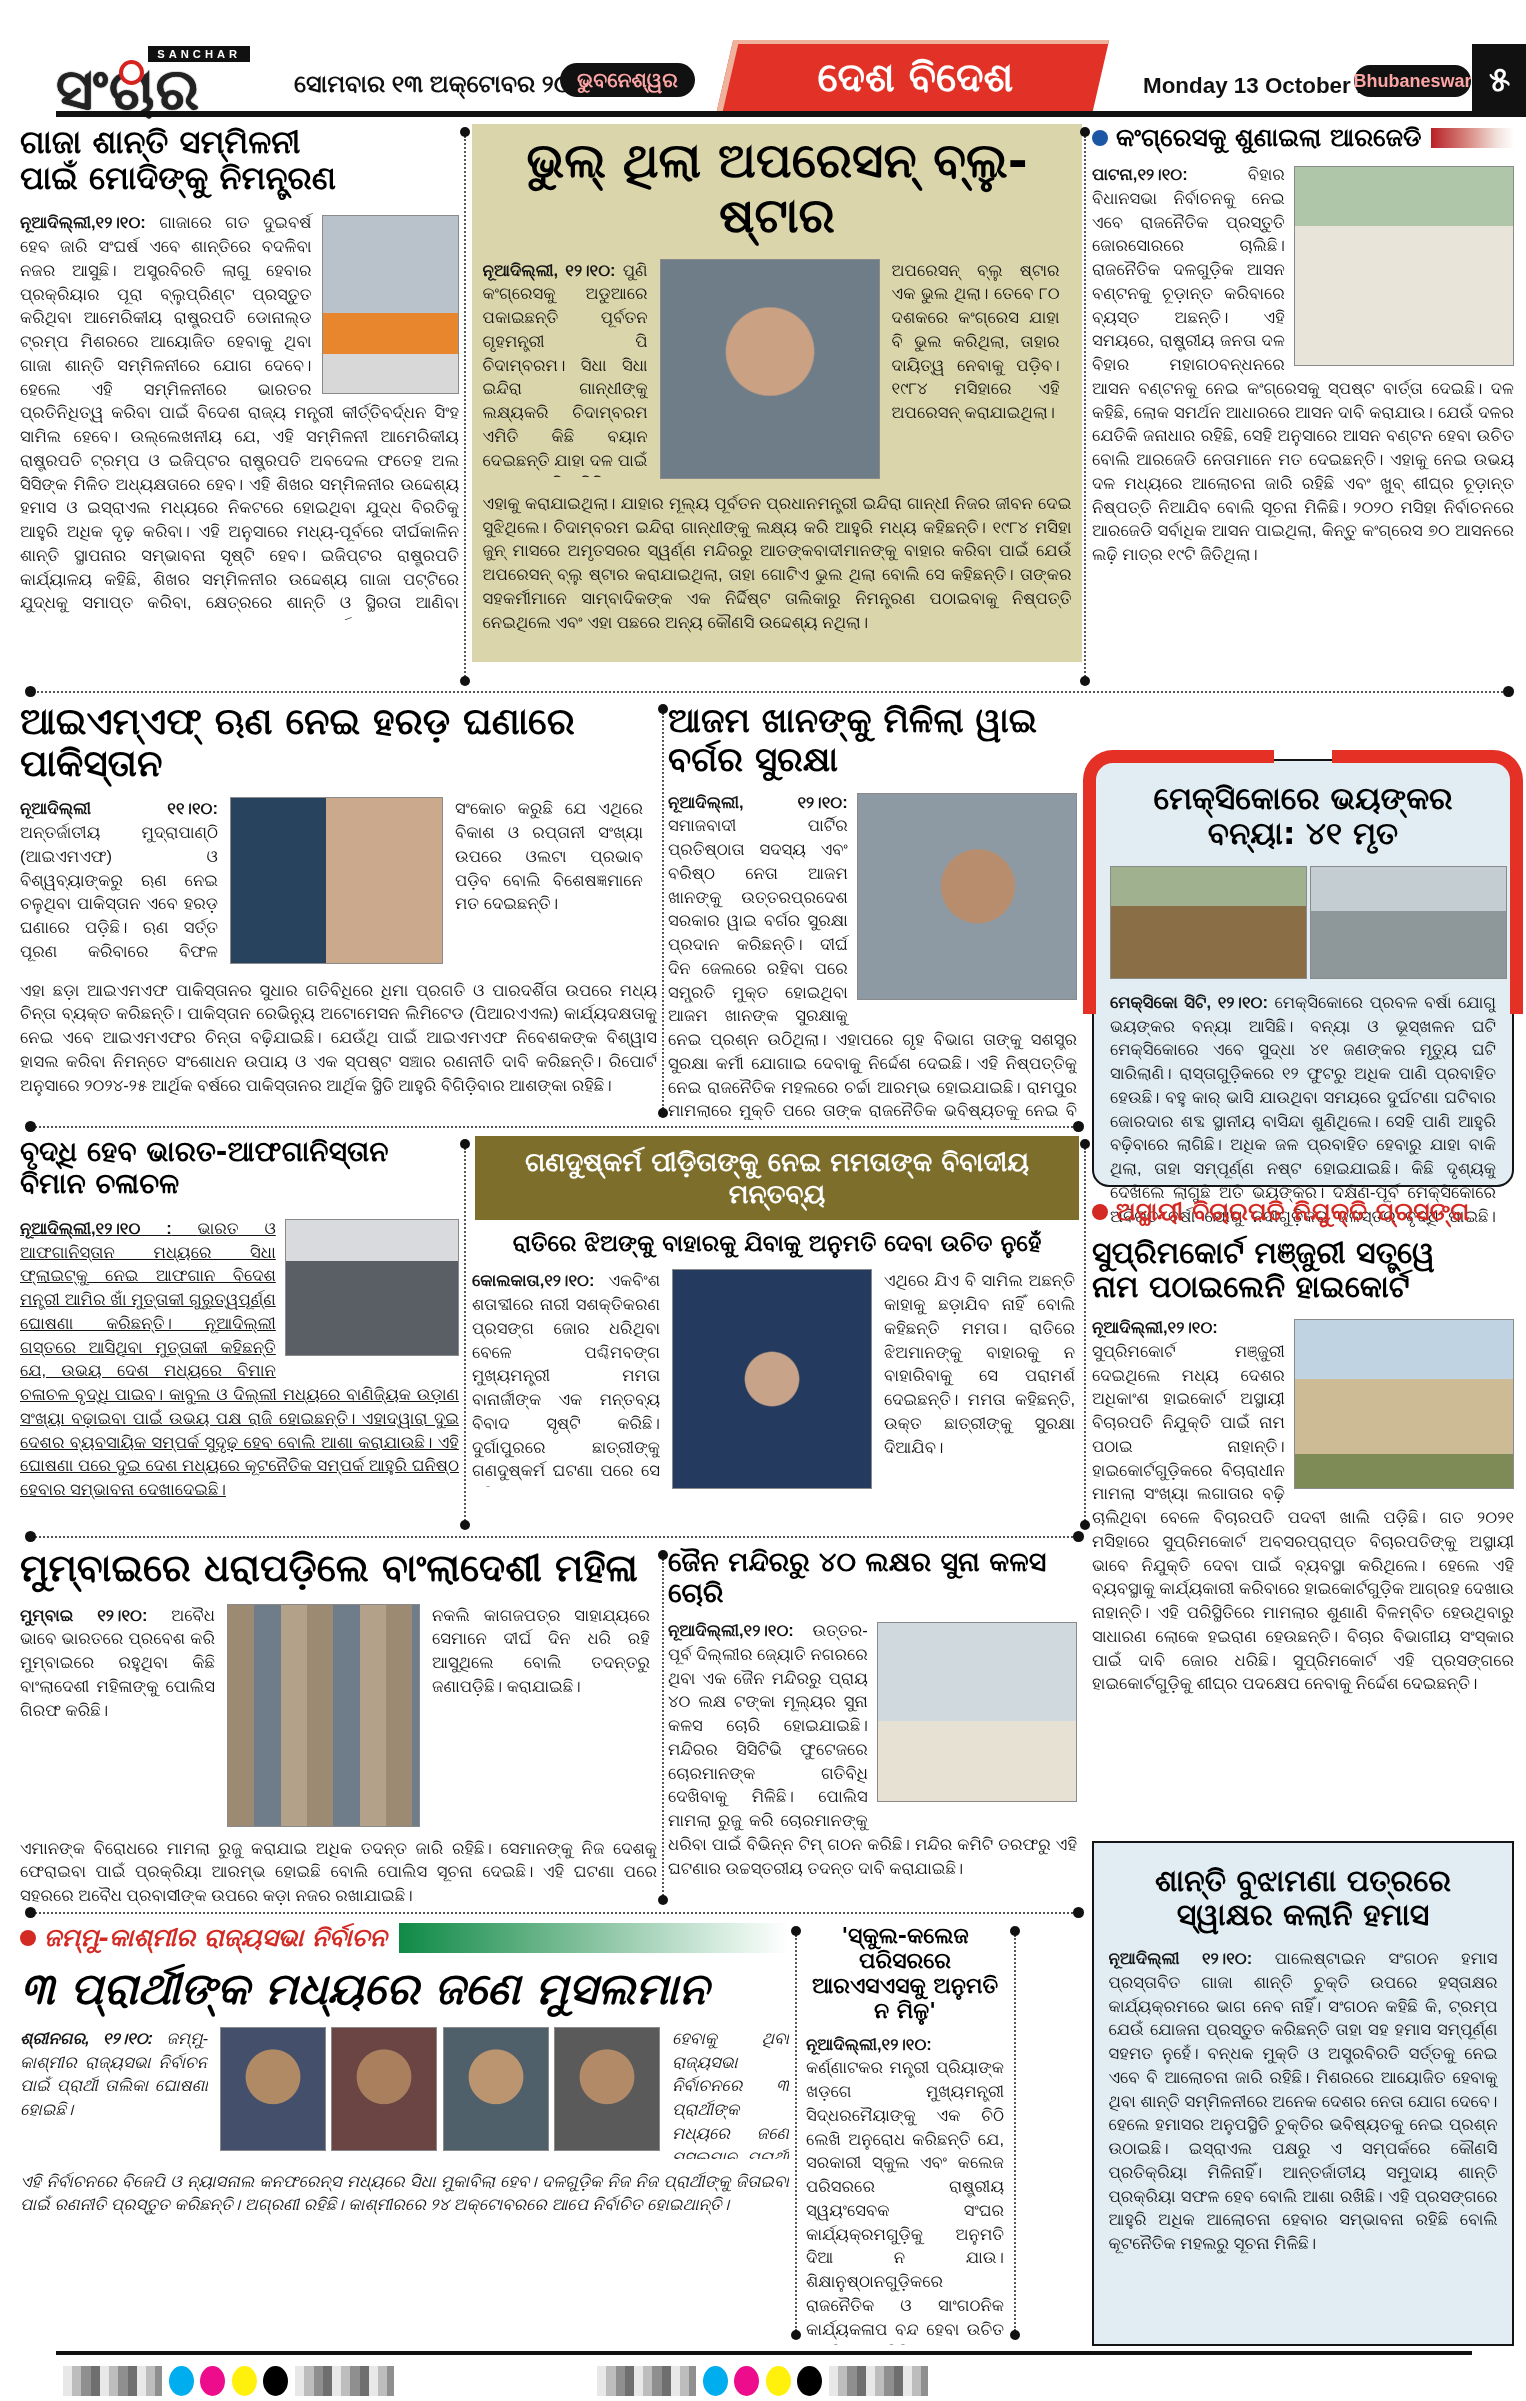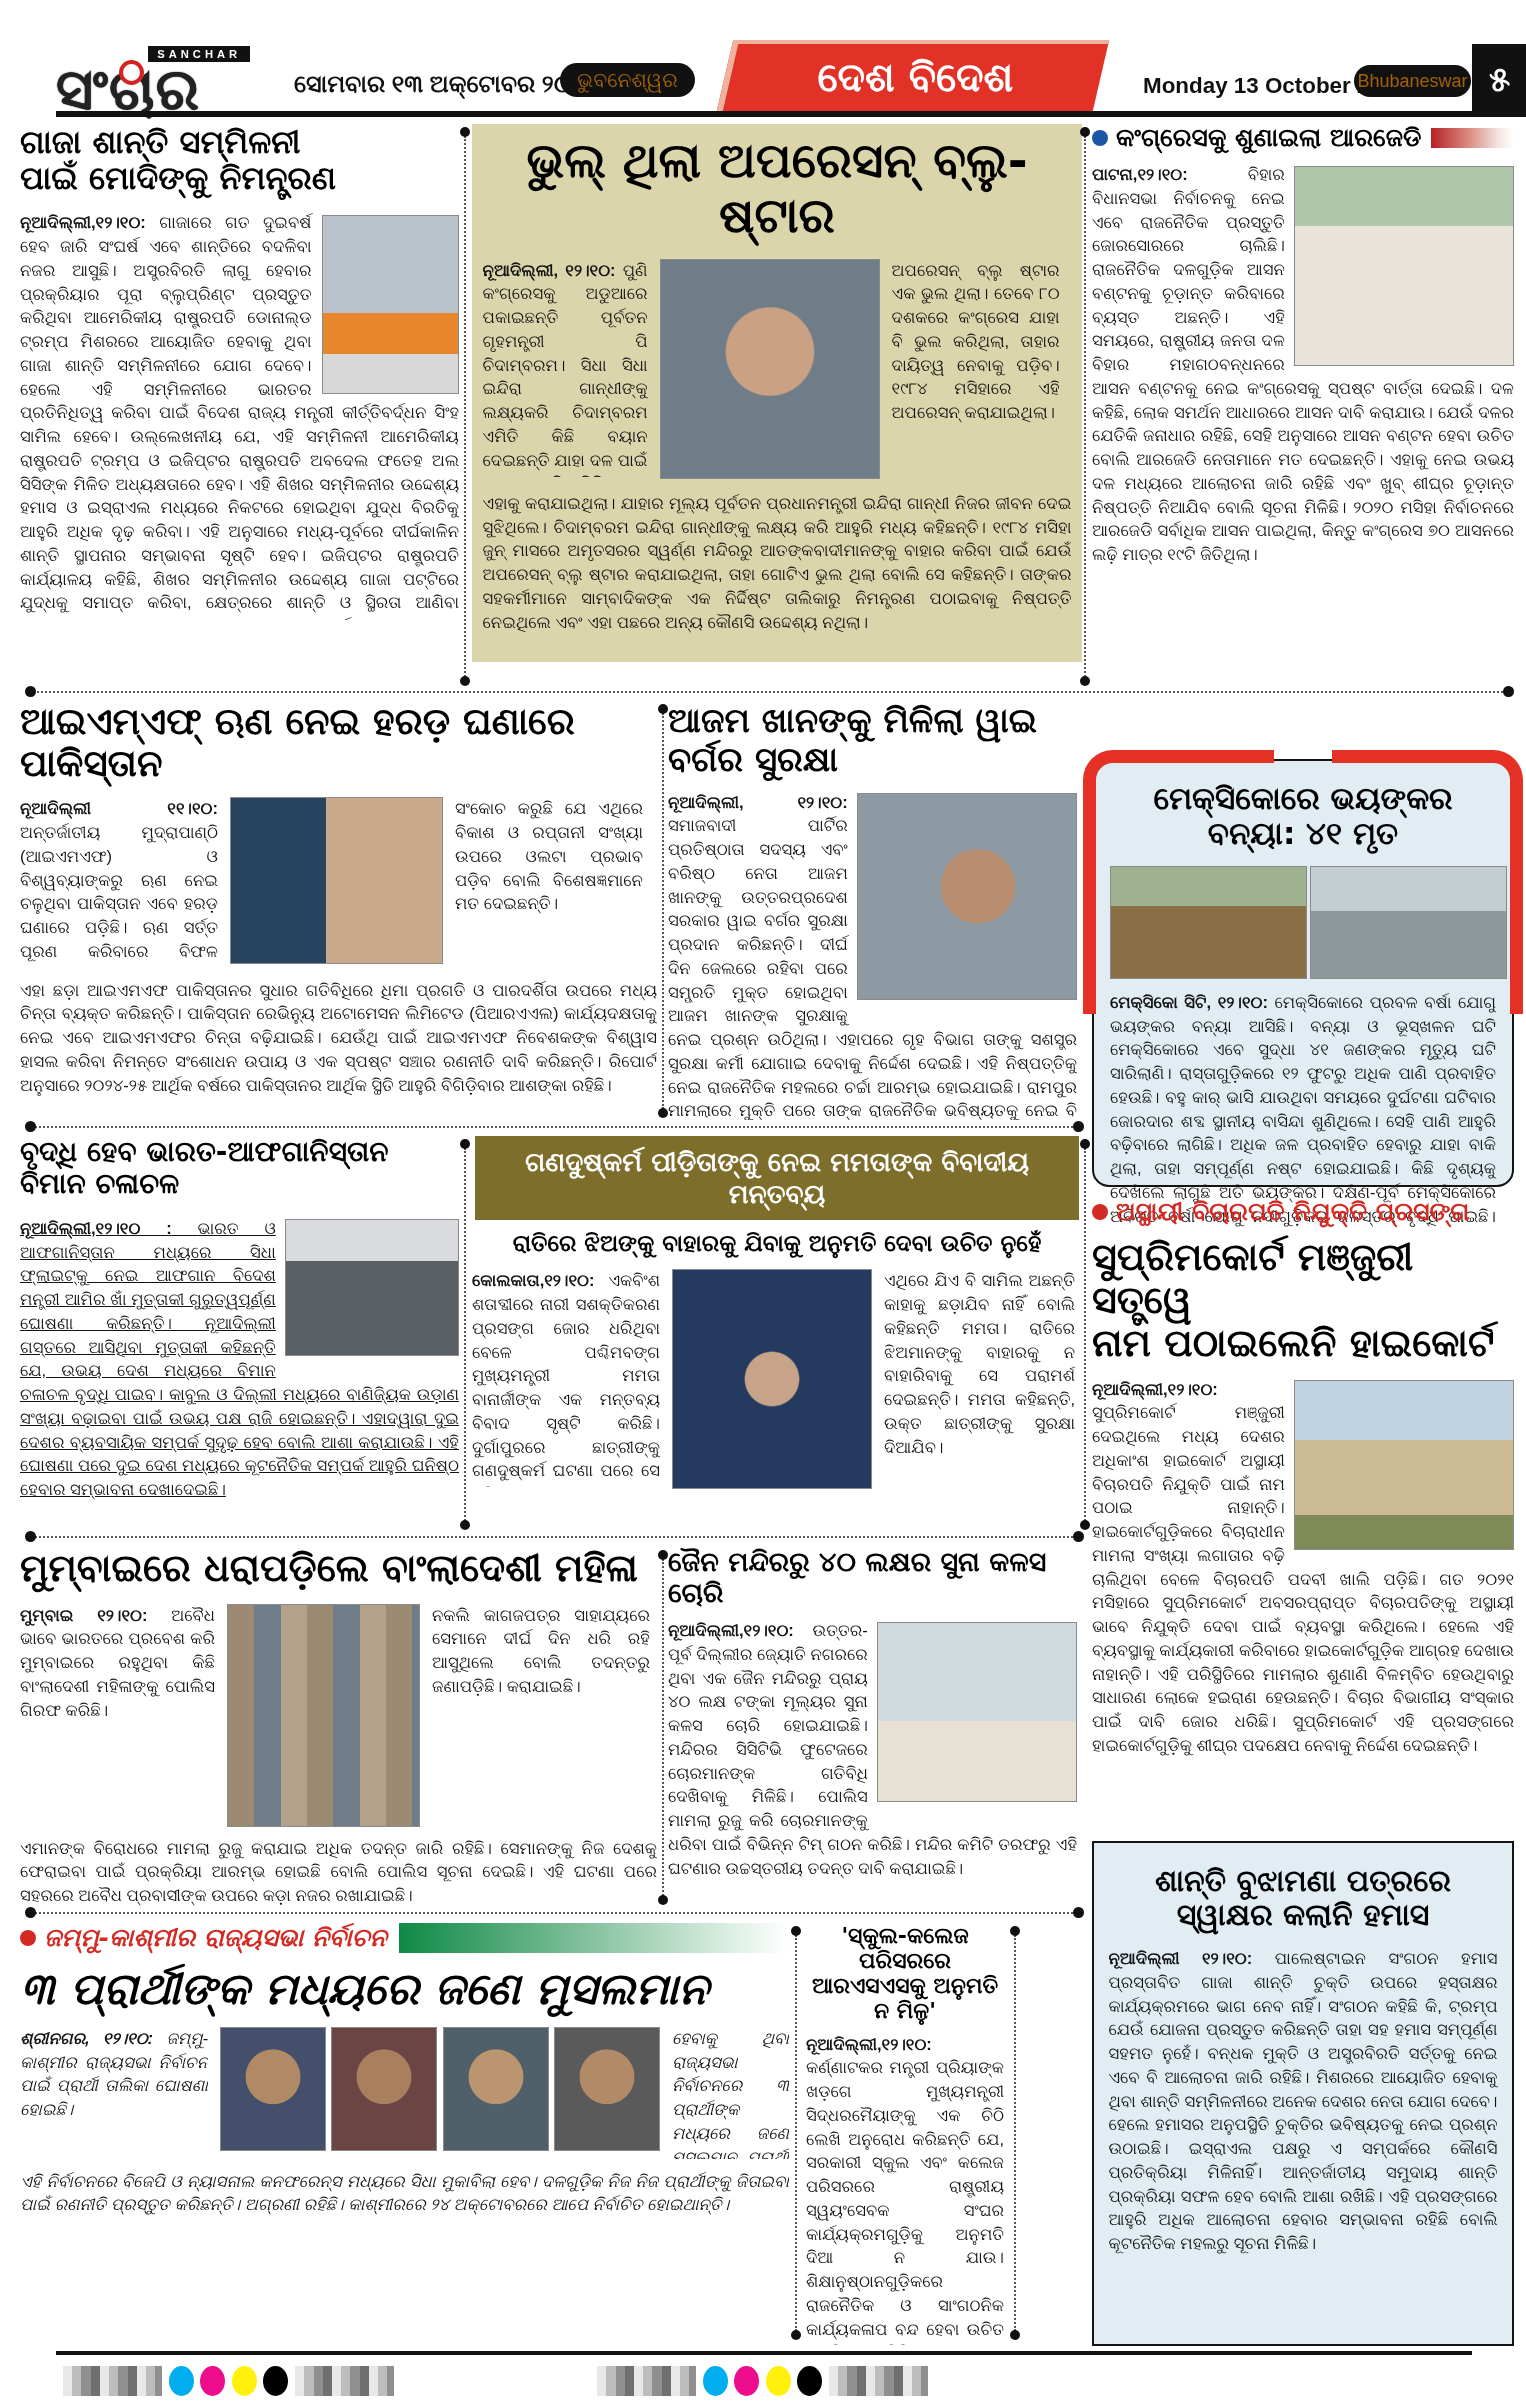--- a/index.html
+++ b/index.html
@@ -8,22 +8,22 @@
   
   .logo-wrap{position:absolute;left:56px;top:34px;width:228px;height:79px;}
   .logo-latin{position:absolute;left:92px;top:12px;background:#111;color:#fff;
       font-size:11.2px;letter-spacing:4px;padding:2px 9.2px;font-weight:bold;}
   .logo-odia{position:absolute;left:0;top:22.4px;font-family:"DejaVu Sans",sans-serif;
       font-size:57px;font-weight:800;color:#222;letter-spacing:1.3px;
       text-shadow:0 0 1.3px #000;}
   .logo-dot{position:absolute;left:63px;top:26.4px;width:17px;height:17px;border:4.6px solid #d7231f;
       border-radius:50%;background:#fff;}
   .m-date-od{position:absolute;left:294px;top:70px;font-size:24px;font-weight:bold;}
-  .pill{position:absolute;background:#111;color:#a16207;border-radius:17px;
-      display:flex;align-items:center;justify-content:center;font-weight:normal;}
+  .pill{position:absolute;background:#111;color:#fca5a5;border-radius:17px;
+      display:flex;align-items:center;justify-content:center;font-weight:bold;}
   .pill-od{left:560px;top:63px;width:135px;height:34px;font-size:20.5px;}
   .pill-en{left:1354px;top:65px;width:117px;height:32px;font-size:18px;}
   .banner{position:absolute;left:725px;top:40px;width:370px;height:67px;
       background:#e23126;transform:skewX(-13deg);border-left:6px solid #efb29c;
       border-top:4.6px solid #efb29c;display:flex;align-items:center;justify-content:center;}
   .banner span{transform:skewX(13deg);color:#fff;font-size:40px;font-weight:800;
       font-family:"DejaVu Sans",sans-serif;}
   .m-date-en{position:absolute;left:1143px;top:73px;font-size:22.4px;font-weight:bold;}
   .pageno{position:absolute;left:1472px;top:44px;width:55px;height:71px;background:#111;
       color:#fff;display:flex;align-items:center;justify-content:center;font-size:34px;font-weight:bold;}
@@ -196,21 +196,21 @@
     </div>
   </div>
 
   <div class="vdot" style="left:1084px;top:1148px;height:373px;"></div>
 
   <div class="art" style="left:1092px;top:1198px;width:422px;height:634px;">
     <div style="display:flex;align-items:center;">
       <span class="kicker-dot" style="background:#d32a24;"></span>
       <span class="hl" style="font-size:25px;color:#d32a24;">ଅସ୍ଥାୟୀ ବିଚାରପତି ନିଯୁକ୍ତି ପ୍ରସଙ୍ଗ</span>
     </div>
-    <div class="hl" style="font-size:38px;margin-top:9.2px;">
+    <div class="hl" style="font-size:30px;margin-top:9.2px;">
       <div>ସୁପ୍ରିମକୋର୍ଟ ମଞ୍ଜୁରୀ ସତ୍ତ୍ୱେ</div>
       <div>ନାମ ପଠାଇଲେନି ହାଇକୋର୍ଟ</div>
     </div>
     <div class="body" style="margin-top:12px;height:462px;">
       <div class="photo" style="float:right;width:218px;height:168px;margin:2.6px 0 8px 9.2px;
            background:linear-gradient(180deg,#bfd3e2 0 35%,#cdbb96 35% 80%,#7e8b57 80% 100%);"></div>
       <span class="dl">ନୂଆଦିଲ୍ଲୀ,୧୨।୧୦:</span>
       <span>ସୁପ୍ରିମକୋର୍ଟ ମଞ୍ଜୁରୀ ଦେଇଥିଲେ ମଧ୍ୟ ଦେଶର ଅଧିକାଂଶ ହାଇକୋର୍ଟ ଅସ୍ଥାୟୀ ବିଚାରପତି ନିଯୁକ୍ତି ପାଇଁ ନାମ ପଠାଇ ନାହାନ୍ତି। ହାଇକୋର୍ଟଗୁଡ଼ିକରେ ବିଚାରାଧୀନ ମାମଲା ସଂଖ୍ୟା ଲଗାତାର ବଢ଼ି ଚାଲିଥିବା ବେଳେ ବିଚାରପତି ପଦବୀ ଖାଲି ପଡ଼ିଛି। ଗତ ୨୦୨୧ ମସିହାରେ ସୁପ୍ରିମକୋର୍ଟ ଅବସରପ୍ରାପ୍ତ ବିଚାରପତିଙ୍କୁ ଅସ୍ଥାୟୀ ଭାବେ ନିଯୁକ୍ତି ଦେବା ପାଇଁ ବ୍ୟବସ୍ଥା କରିଥିଲେ। ହେଲେ ଏହି ବ୍ୟବସ୍ଥାକୁ କାର୍ଯ୍ୟକାରୀ କରିବାରେ ହାଇକୋର୍ଟଗୁଡ଼ିକ ଆଗ୍ରହ ଦେଖାଉ ନାହାନ୍ତି। ଏହି ପରିସ୍ଥିତିରେ ମାମଲାର ଶୁଣାଣି ବିଳମ୍ବିତ ହେଉଥିବାରୁ ସାଧାରଣ ଲୋକେ ହଇରାଣ ହେଉଛନ୍ତି। ବିଚାର ବିଭାଗୀୟ ସଂସ୍କାର ପାଇଁ ଦାବି ଜୋର ଧରିଛି। ସୁପ୍ରିମକୋର୍ଟ ଏହି ପ୍ରସଙ୍ଗରେ ହାଇକୋର୍ଟଗୁଡ଼ିକୁ ଶୀଘ୍ର ପଦକ୍ଷେପ ନେବାକୁ ନିର୍ଦ୍ଦେଶ ଦେଇଛନ୍ତି।</span>
     </div>
   </div>

